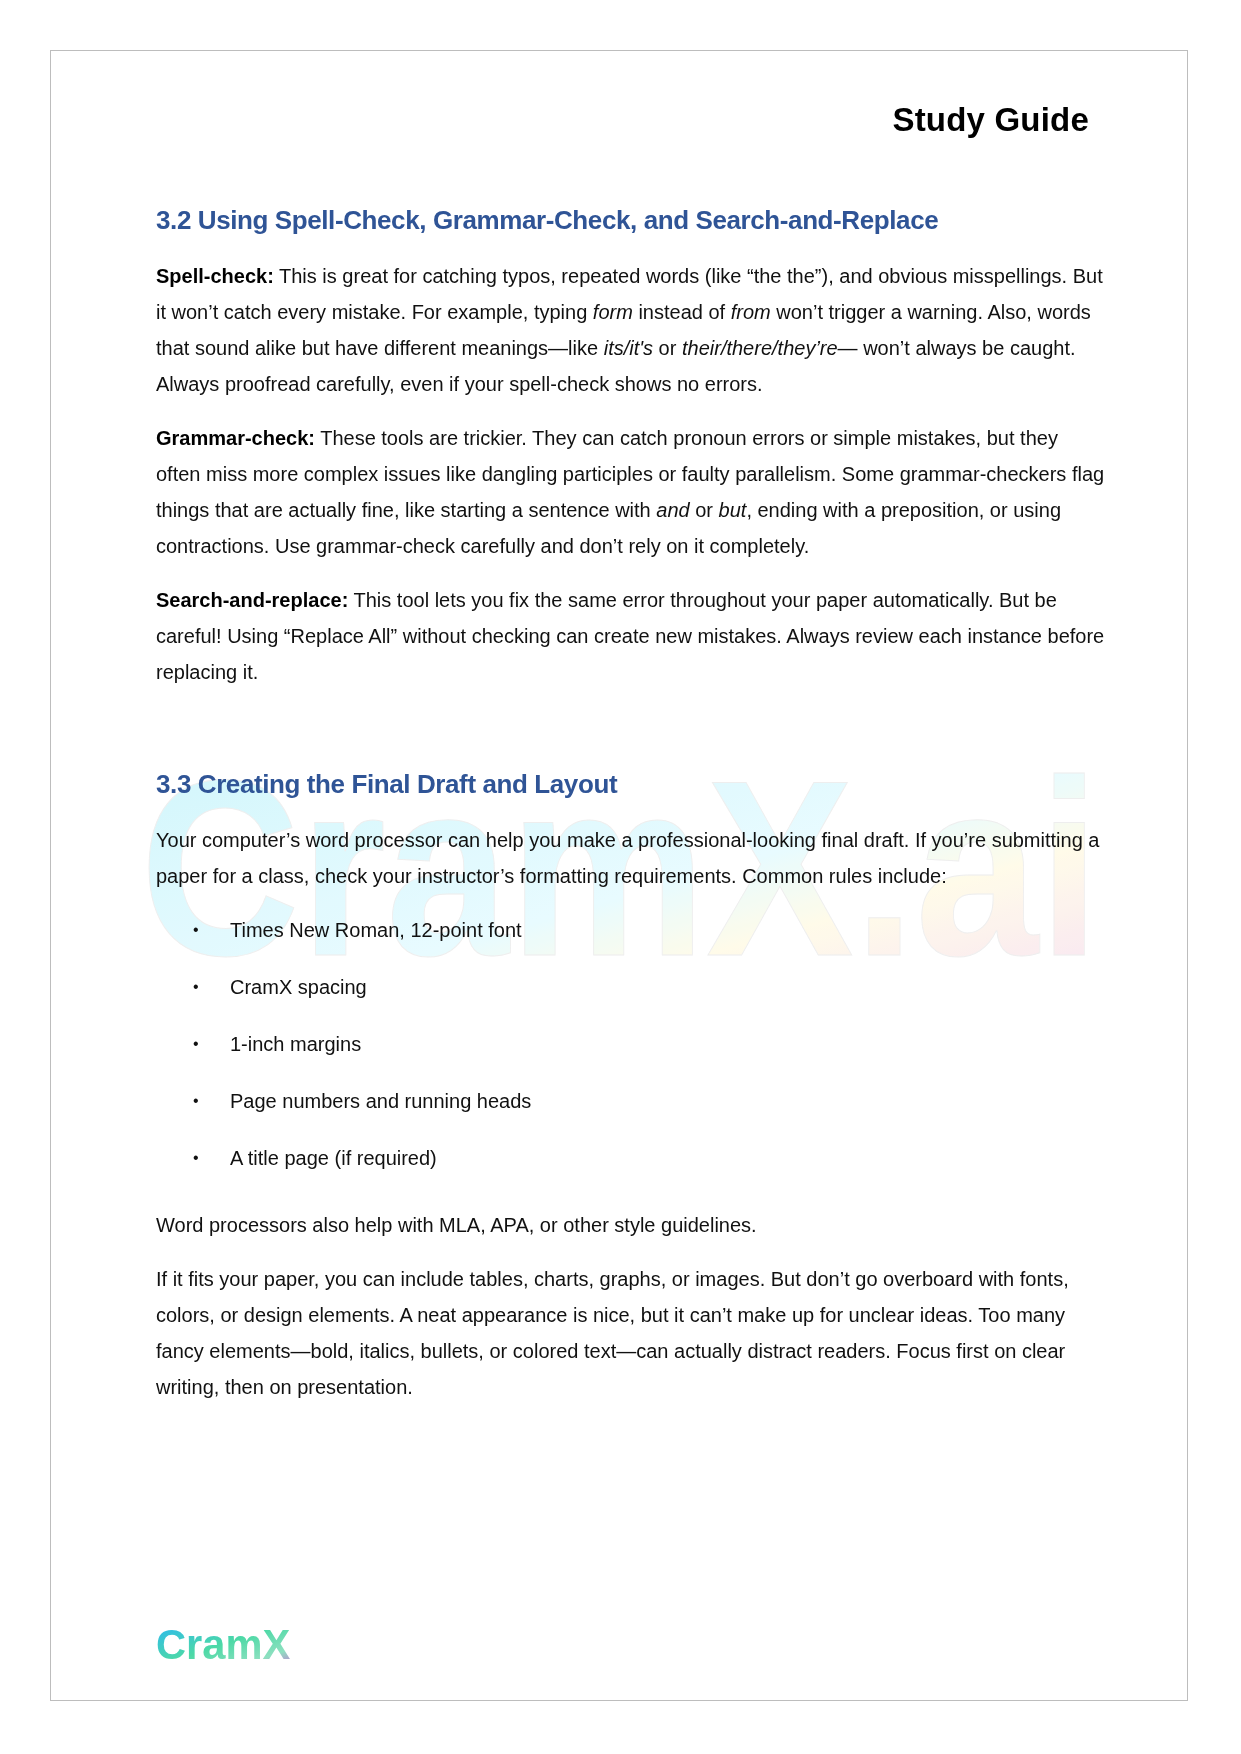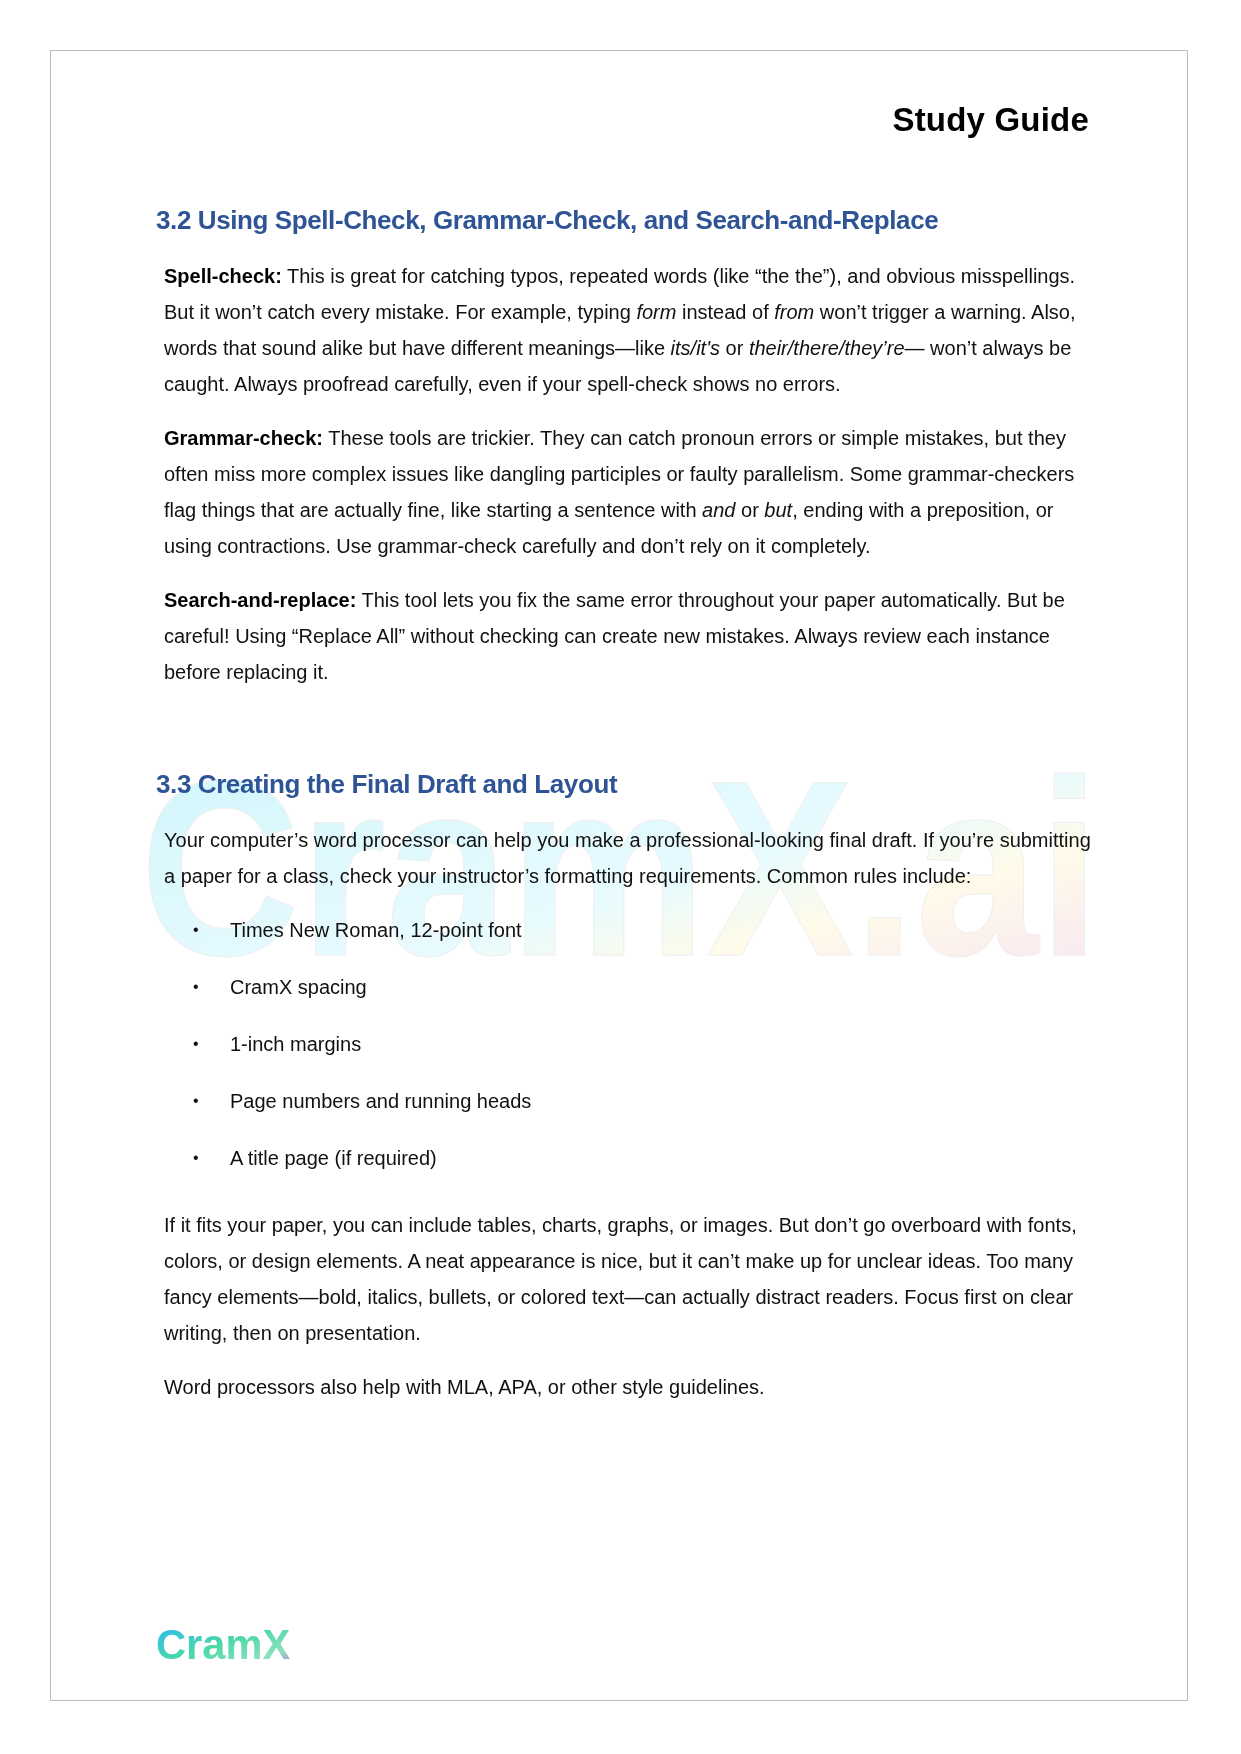--- a/index.html
+++ b/index.html
@@ -45,21 +45,21 @@
       font-size: 26px;
       font-weight: bold;
       color: #2f5496;
       margin: 0 0 18px 0;
       line-height: 40px;
       letter-spacing: -0.4px;
     }
     .para {
       font-size: 20px;
       line-height: 36px;
-      margin: 0 0 18px 8px;
+      margin: 0 0 18px 0;
       color: #111;
     }
     .para b { font-weight: bold; color: #000; }
     .para i { font-style: italic; }
     .section-gap { height: 56px; }
     .bullet-list {
       list-style: none;
       margin: 0 0 10px 0;
       padding: 0;
     }
@@ -129,23 +129,23 @@
   <p class="para">Your computer’s word processor can help you make a professional-looking final draft. If you’re submitting a paper for a class, check your instructor’s formatting requirements. Common rules include:</p>
 
   <ul class="bullet-list">
     <li class="bullet-item"><span class="bullet-dot">•</span><span>Times New Roman, 12-point font</span></li>
     <li class="bullet-item"><span class="bullet-dot">•</span><span>CramX spacing</span></li>
     <li class="bullet-item"><span class="bullet-dot">•</span><span>1-inch margins</span></li>
     <li class="bullet-item"><span class="bullet-dot">•</span><span>Page numbers and running heads</span></li>
     <li class="bullet-item"><span class="bullet-dot">•</span><span>A title page (if required)</span></li>
   </ul>
 
+  <p class="para">Word processors also help with MLA, APA, or other style guidelines.</p>
+
   <p class="para">If it fits your paper, you can include tables, charts, graphs, or images. But don’t go overboard with fonts, colors, or design elements. A neat appearance is nice, but it can’t make up for unclear ideas. Too many fancy elements—bold, italics, bullets, or colored text—can actually distract readers. Focus first on clear writing, then on presentation.</p>
-
-  <p class="para">Word processors also help with MLA, APA, or other style guidelines.</p>
 </div>
 
 <svg class="footer-logo" width="150" height="50" viewBox="0 0 150 50" xmlns="http://www.w3.org/2000/svg">
   <defs>
     <linearGradient id="logoGrad" x1="0" y1="0" x2="1" y2="1">
       <stop offset="0%" stop-color="#29b6f6"></stop>
       <stop offset="50%" stop-color="#4dd9a6"></stop>
       <stop offset="80%" stop-color="#8ee0c0"></stop>
       <stop offset="100%" stop-color="#c86dd7"></stop>
     </linearGradient>

